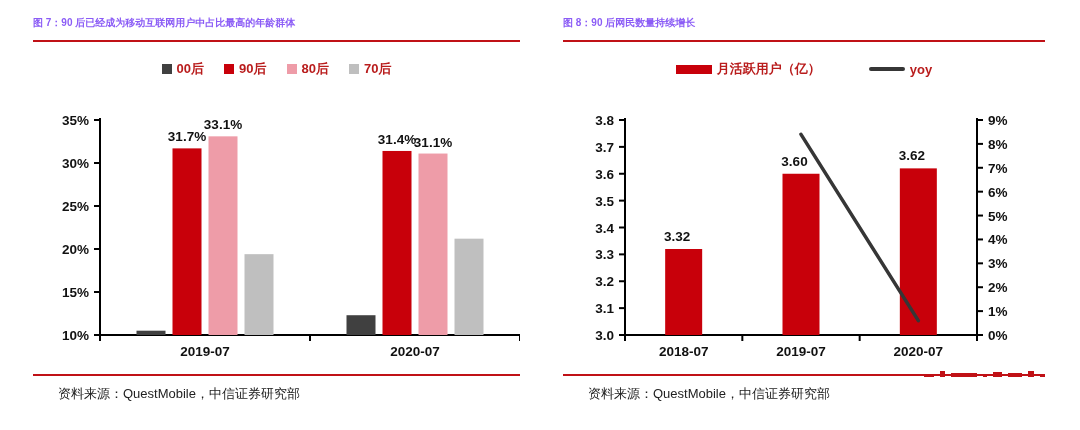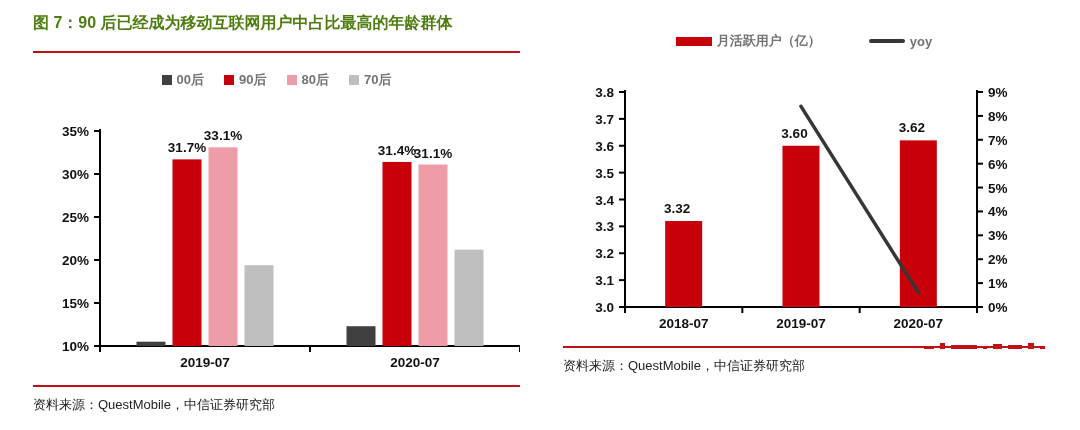--- a/index.html
+++ b/index.html
@@ -3,36 +3,36 @@
 <meta charset="utf-8">
 <style>
   * { margin:0; padding:0; box-sizing:border-box; }
   html,body { width:1080px; height:430px; background:#ffffff; overflow:hidden;
               font-family:"Liberation Sans", sans-serif; }
   .page { position:relative; width:1080px; height:430px; background:#fff; }
   .panel { position:absolute; top:14px; }
   .panel-left  { left:33px;  width:487px; }
   .panel-right { left:563px; width:482px; }
   .panel-title {
-    font-size:16px; font-weight:700; color:#4d7c0f; line-height:18px;
-    padding-bottom:19px; border-bottom:2px solid #c01116; white-space:nowrap;
+    font-size:10px; font-weight:700; color:#8b5cf6; line-height:18px;
+    padding-bottom:8px; border-bottom:2px solid #c01116; white-space:nowrap;
   }
   .legend { display:flex; justify-content:center; align-items:center;
-            margin-top:18px; height:18px; font-size:13px; font-weight:700; color:#737373; }
+            margin-top:18px; height:18px; font-size:13px; font-weight:700; color:#b91c1c; }
   .legend-fig7 { gap:20px; }
   .legend-fig8 { gap:48px; }
   .legend-item { display:flex; align-items:center; gap:5px; }
   .swatch-square { width:10px; height:10px; display:inline-block; }
   .swatch-bar    { width:36px; height:9px;  display:inline-block; }
   .swatch-line   { width:36px; height:4px;  display:inline-block; border-radius:2px; }
   .chart-svg { display:block; margin-top:2px; }
   svg text { font-family:"Liberation Sans", sans-serif; font-weight:700; fill:#111; }
   .source-block { margin-top:12px; border-top:2px solid #c01116; padding-top:9px;
                   position:relative; }
-  .source-text { font-size:13px; color:#222; font-weight:400; }
+  .source-text { font-size:13px; color:#222; font-weight:400;margin-left:25px; }
   .wm-frags { position:absolute; right:0; top:-7px; height:8px; display:flex;
               align-items:flex-end; gap:6px; }
   .wm-frags i { display:block; background:#c01116; }
 </style>
 </head>
 <body>
 
 <div class="page">
 
   <div class="panel panel-left">
@@ -86,20 +86,21 @@
         <rect x="385.5" y="73.53999999999999" width="29" height="181.46" fill="#ee9ca8"></rect>
         <text x="400" y="66.53999999999999" text-anchor="middle" font-size="13.5">31.1%</text>
         <rect x="421.5" y="158.68" width="29" height="96.32" fill="#bfbfbf"></rect>
       </svg>
     <div class="source-block">
       <div class="source-text">资料来源：QuestMobile，中信证券研究部</div>
     </div>
   </div>
 
   <div class="panel panel-right">
+    <div class="panel-title">图 8：90 后网民数量持续增长</div>
     <div class="legend legend-fig8" id="legend-fig8">
         <span class="legend-item">
           <span class="swatch-bar" style="background: rgb(200, 0, 10);"></span>
           <span>月活跃用户（亿）</span>
         </span>
         <span class="legend-item">
           <span class="swatch-line" style="background: rgb(54, 54, 54);"></span>
           <span>yoy</span>
         </span>
       </div>

